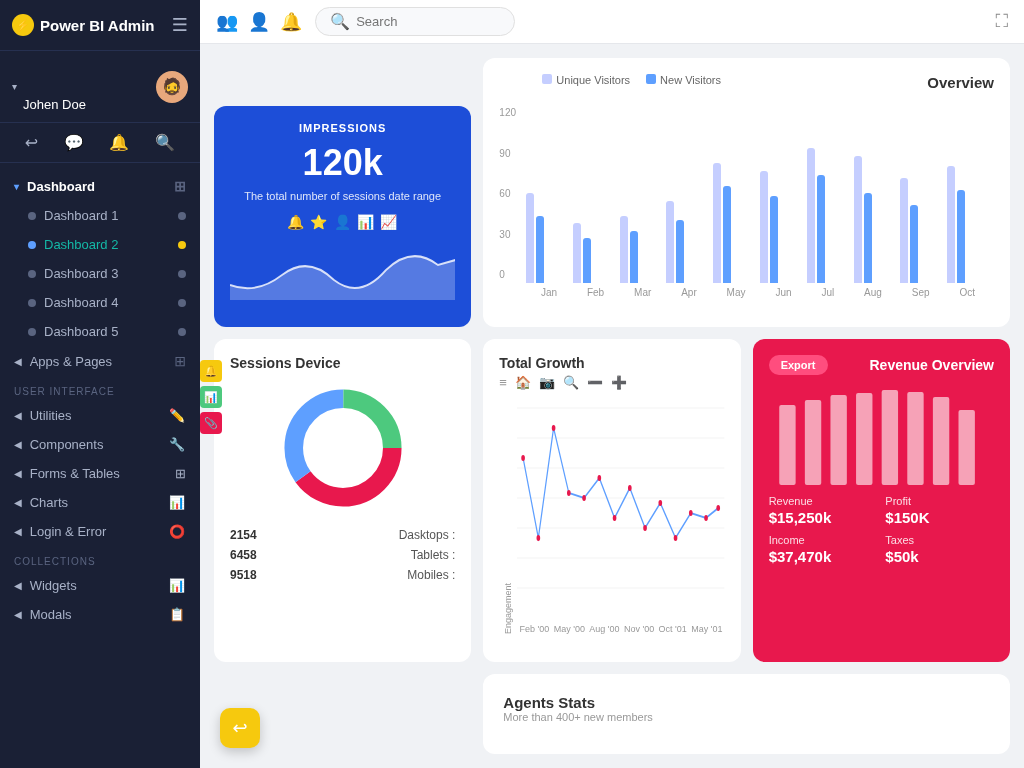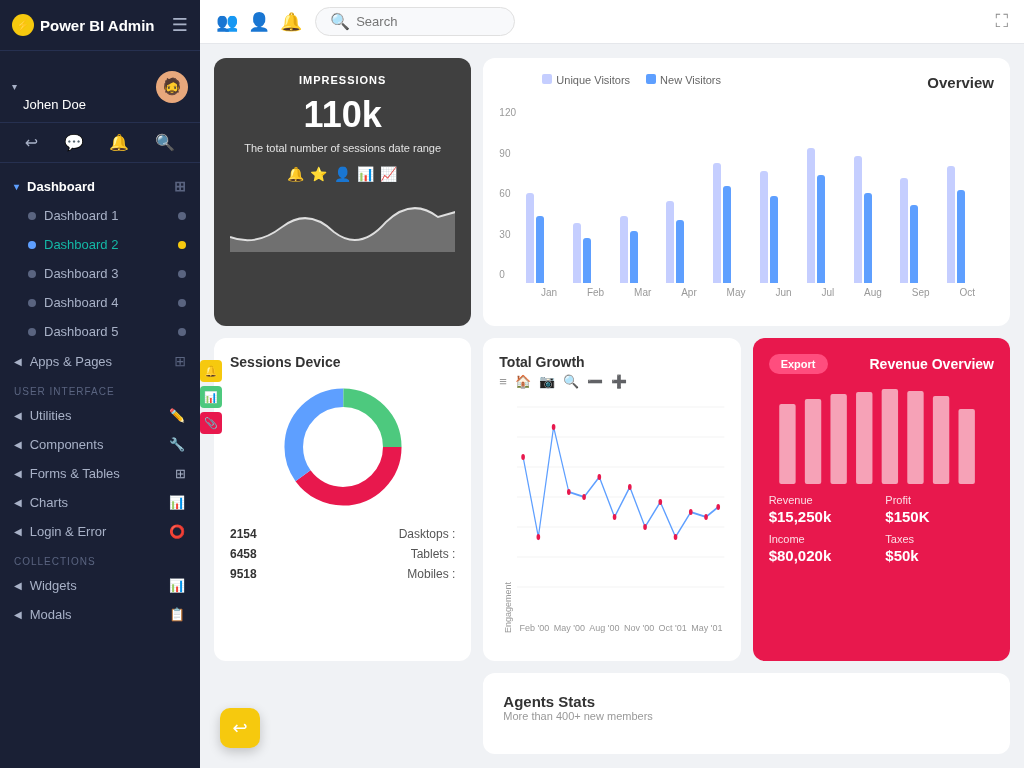--- a/index.html
+++ b/index.html
@@ -135,28 +135,29 @@
       overflow-y: auto;
       padding: 14px;
       display: grid;
       grid-template-columns: 1fr 1fr 1fr;
       grid-template-rows: auto auto auto;
       gap: 12px;
     }
 
     
     .impressions-card {
-      background: #404040;
+      background: #1d4ed8;
       border-radius: 12px;
       padding: 16px;
       color: #fff;
       position: relative;
       overflow: hidden;
       grid-column: 1;
       grid-row: 1;
+      margin-top: 48px;
     }
     .impressions-label { font-size: 11px; font-weight: 700; letter-spacing: 1px; text-transform: uppercase; text-align: center; margin-bottom: 8px; }
     .impressions-value { font-size: 36px; font-weight: 800; text-align: center; margin-bottom: 6px; }
     .impressions-sub { font-size: 11px; text-align: center; opacity: 0.85; margin-bottom: 12px; }
     .impressions-icons { display: flex; justify-content: center; gap: 6px; margin-bottom: 10px; font-size: 14px; }
     .wave-chart { position: relative; height: 60px; }
     .wave-chart svg { width: 100%; height: 100%; }
 
     
     .overview-card {
@@ -434,21 +435,21 @@
     </div>
     <div class="topbar-right">
       <span class="fullscreen-btn">⛶</span>
     </div>
   </div>
 
   <div class="content">
 
     <div class="impressions-card">
       <div class="impressions-label">IMPRESSIONS</div>
-      <div class="impressions-value">110k</div>
+      <div class="impressions-value">120k</div>
       <div class="impressions-sub">The total number of sessions date range</div>
       <div class="impressions-icons">
         <span>🔔</span>
         <span>⭐</span>
         <span>👤</span>
         <span>📊</span>
         <span>📈</span>
       </div>
       <div class="wave-chart">
         <svg viewBox="0 0 260 60" preserveAspectRatio="none">
@@ -631,21 +632,21 @@
         <div>
           <div class="revenue-stat-label">Revenue</div>
           <div class="revenue-stat-value">$15,250k</div>
         </div>
         <div>
           <div class="revenue-stat-label">Profit</div>
           <div class="revenue-stat-value">$150K</div>
         </div>
         <div>
           <div class="revenue-stat-label">Income</div>
-          <div class="revenue-stat-value">$80,020k</div>
+          <div class="revenue-stat-value">$37,470k</div>
         </div>
         <div>
           <div class="revenue-stat-label">Taxes</div>
           <div class="revenue-stat-value">$50k</div>
         </div>
       </div>
     </div>
 
     <div class="agents-card" style="grid-column:2/4;grid-row:3;">
       <div class="agents-title">Agents Stats</div>

